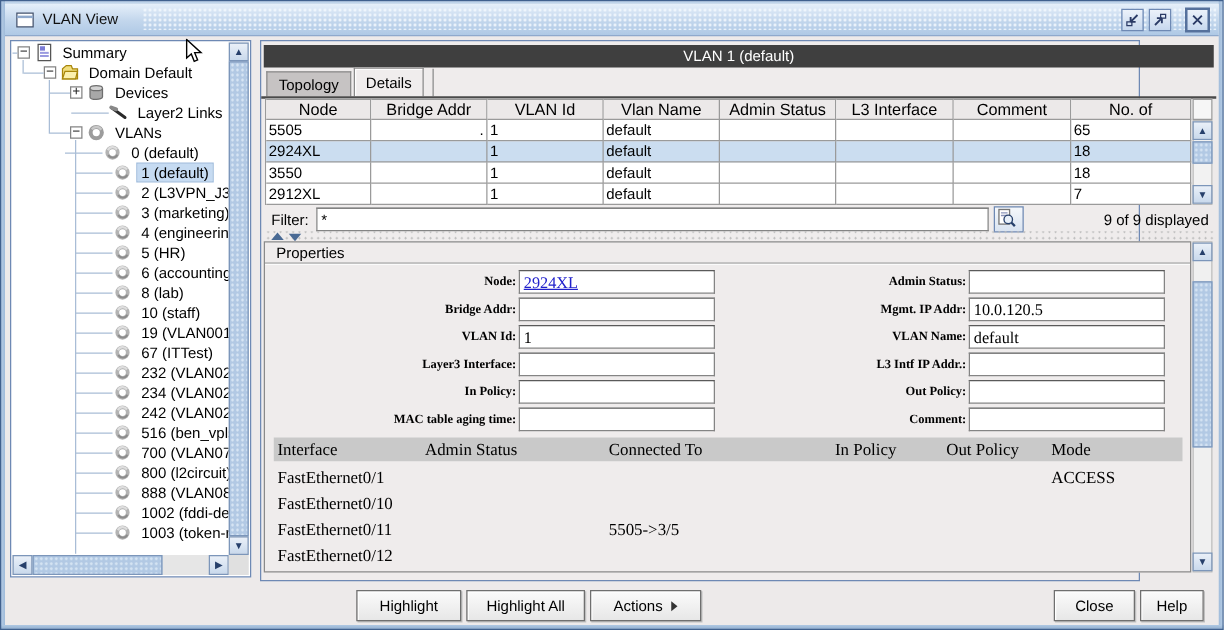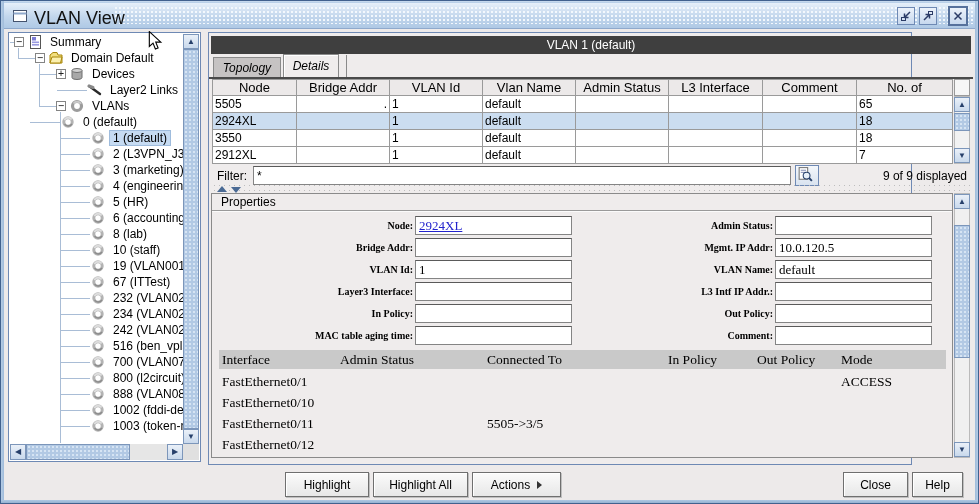--- a/index.html
+++ b/index.html
@@ -13,21 +13,21 @@
   #frame-right  { right:0; top:0; bottom:0; width:4px; background:linear-gradient(270deg,#BCD1E8,#9FBBDA); }
   #frame-bottom { left:0; bottom:0; right:0; height:4px; background:linear-gradient(#AFC8E3,#8CAACB); }
   #frame-outline { position:absolute; inset:0; border:1px solid #41618E; pointer-events:none; z-index:50; }
 
   
   #titlebar { position:absolute; left:4px; right:4px; top:3px; height:26px;
     background:linear-gradient(#E6F0FA,#C2D6EC 55%,#AFC9E5); border-bottom:1px solid #8FA9CC; }
   #titlebar-dots { position:absolute; inset:3px 2px 4px 110px;
     background-image:radial-gradient(#F3F8FD 1px, rgba(0,0,0,0) 1.2px); background-size:4px 4px; }
   #title-icon { position:absolute; left:8px; top:5px; width:16px; height:16px; }
-  #window-title { position:absolute; left:30px; top:5px; font-size:18px; color:#111; }
+  #window-title { position:absolute; left:30px; top:5px; font-size:12px; color:#111; }
   .win-btn { position:absolute; top:4px; width:18px; height:18px; text-align:center;
     background:linear-gradient(#ECF2FA,#C7D8EE); border:1px solid #6E89B4; }
   #btn-minimize { right:60px; }
   #btn-maximize { right:38px; }
   #btn-close { right:7px; top:3px; width:20px; height:20px; border:2px solid #56719C; }
 
   
   #tree-panel { position:absolute; left:8px; top:32px; width:193px; height:430px;
     background:#fff; border:1px solid #6E89B4; }
   #tree-content { position:absolute; left:1px; top:1px; right:17px; bottom:17px; overflow:hidden; background:#fff; }
@@ -59,21 +59,21 @@
   #tree-hsb .left { left:0; top:0; width:16px; height:16px; line-height:14px; }
   #tree-hsb .right { right:0; top:0; width:16px; height:16px; line-height:14px; }
   #tree-hsb .sb-thumb { left:16px; top:0; width:104px; height:16px; }
   #tree-corner { position:absolute; right:1px; bottom:1px; width:16px; height:16px; background:#E0E0E0; }
 
   
   #right-panel { position:absolute; left:208px; top:32px; width:704px; height:433px;
     border:1px solid #6E89B4; background:#EFECEC; }
   #panel-header { position:absolute; left:2px; top:3px; width:760px; height:18px; background:#3F3F3F;
     color:#fff; font-size:12px; line-height:18px; text-align:center; }
-  .tab { position:absolute; font-size:12px; text-align:center; border:1px solid #8A8A8A; border-bottom:none;font-style:italic; }
+  .tab { position:absolute; font-size:12px; text-align:center; border:1px solid #8A8A8A; border-bottom:none; }
   #tab-topology { left:4px; top:24px; width:68px; height:20px; background:#C6C3C3; line-height:20px; color:#000; }
   #tab-details  { left:74px; top:21px; width:56px; height:23px; background:#F0EDED; line-height:22px;
     box-shadow:inset 1px 1px 0 #FFFFFF; }
   #tab-edge { position:absolute; left:137px; top:22px; width:1px; height:22px; background:#8A8A8A; }
   #tabs-underline { position:absolute; left:0; top:44px; width:764px; height:2px; background:#4A4A4A; }
 
   
   #vlan-table { position:absolute; left:3px; top:46px; width:741px; border-left:1px solid #9A9A9A; background:#fff; }
   .vt-header, .vt-row { display:grid; grid-template-columns:84px 93px 93px 93px 93px 94px 94px 1fr; }
   .vt-header { height:17px; }
@@ -237,21 +237,21 @@
       <div class="tree-row" style="padding-left: 46px;">
         <span class="expander">−</span>
         <span class="tree-icon">
           <svg viewBox="0 0 16 16" width="16" height="16">
             <circle cx="8" cy="8" r="4.5" fill="none" stroke="#9C9C9C" stroke-width="3.2"></circle>
             <path d="M4.5 5.5 A4.5 4.5 0 0 1 12 5.8" fill="none" stroke="#C9C9C9" stroke-width="2"></path>
           </svg>
         </span>
         <span class="tree-label">VLANs</span>
       </div>
-      <div class="tree-row" style="padding-left: 37px; text-align: right;">
+      <div class="tree-row" style="padding-left: 59px; text-align: right;">
         <span class="expander-spacer"></span>
         <span class="tree-icon">
           <svg viewBox="0 0 16 16" width="16" height="16">
             <circle cx="8" cy="8" r="4.2" fill="none" stroke="#B3B3B3" stroke-width="3"></circle>
             <path d="M4.3 6.2 A4.2 4.2 0 0 1 11.6 5.6" fill="none" stroke="#DEDEDE" stroke-width="1.8"></path>
             <path d="M11.9 9.8 A4.2 4.2 0 0 1 4.6 10" fill="none" stroke="#8C8C8C" stroke-width="1.4"></path>
           </svg>
         </span>
         <span class="tree-label">0 (default)</span>
       </div>

